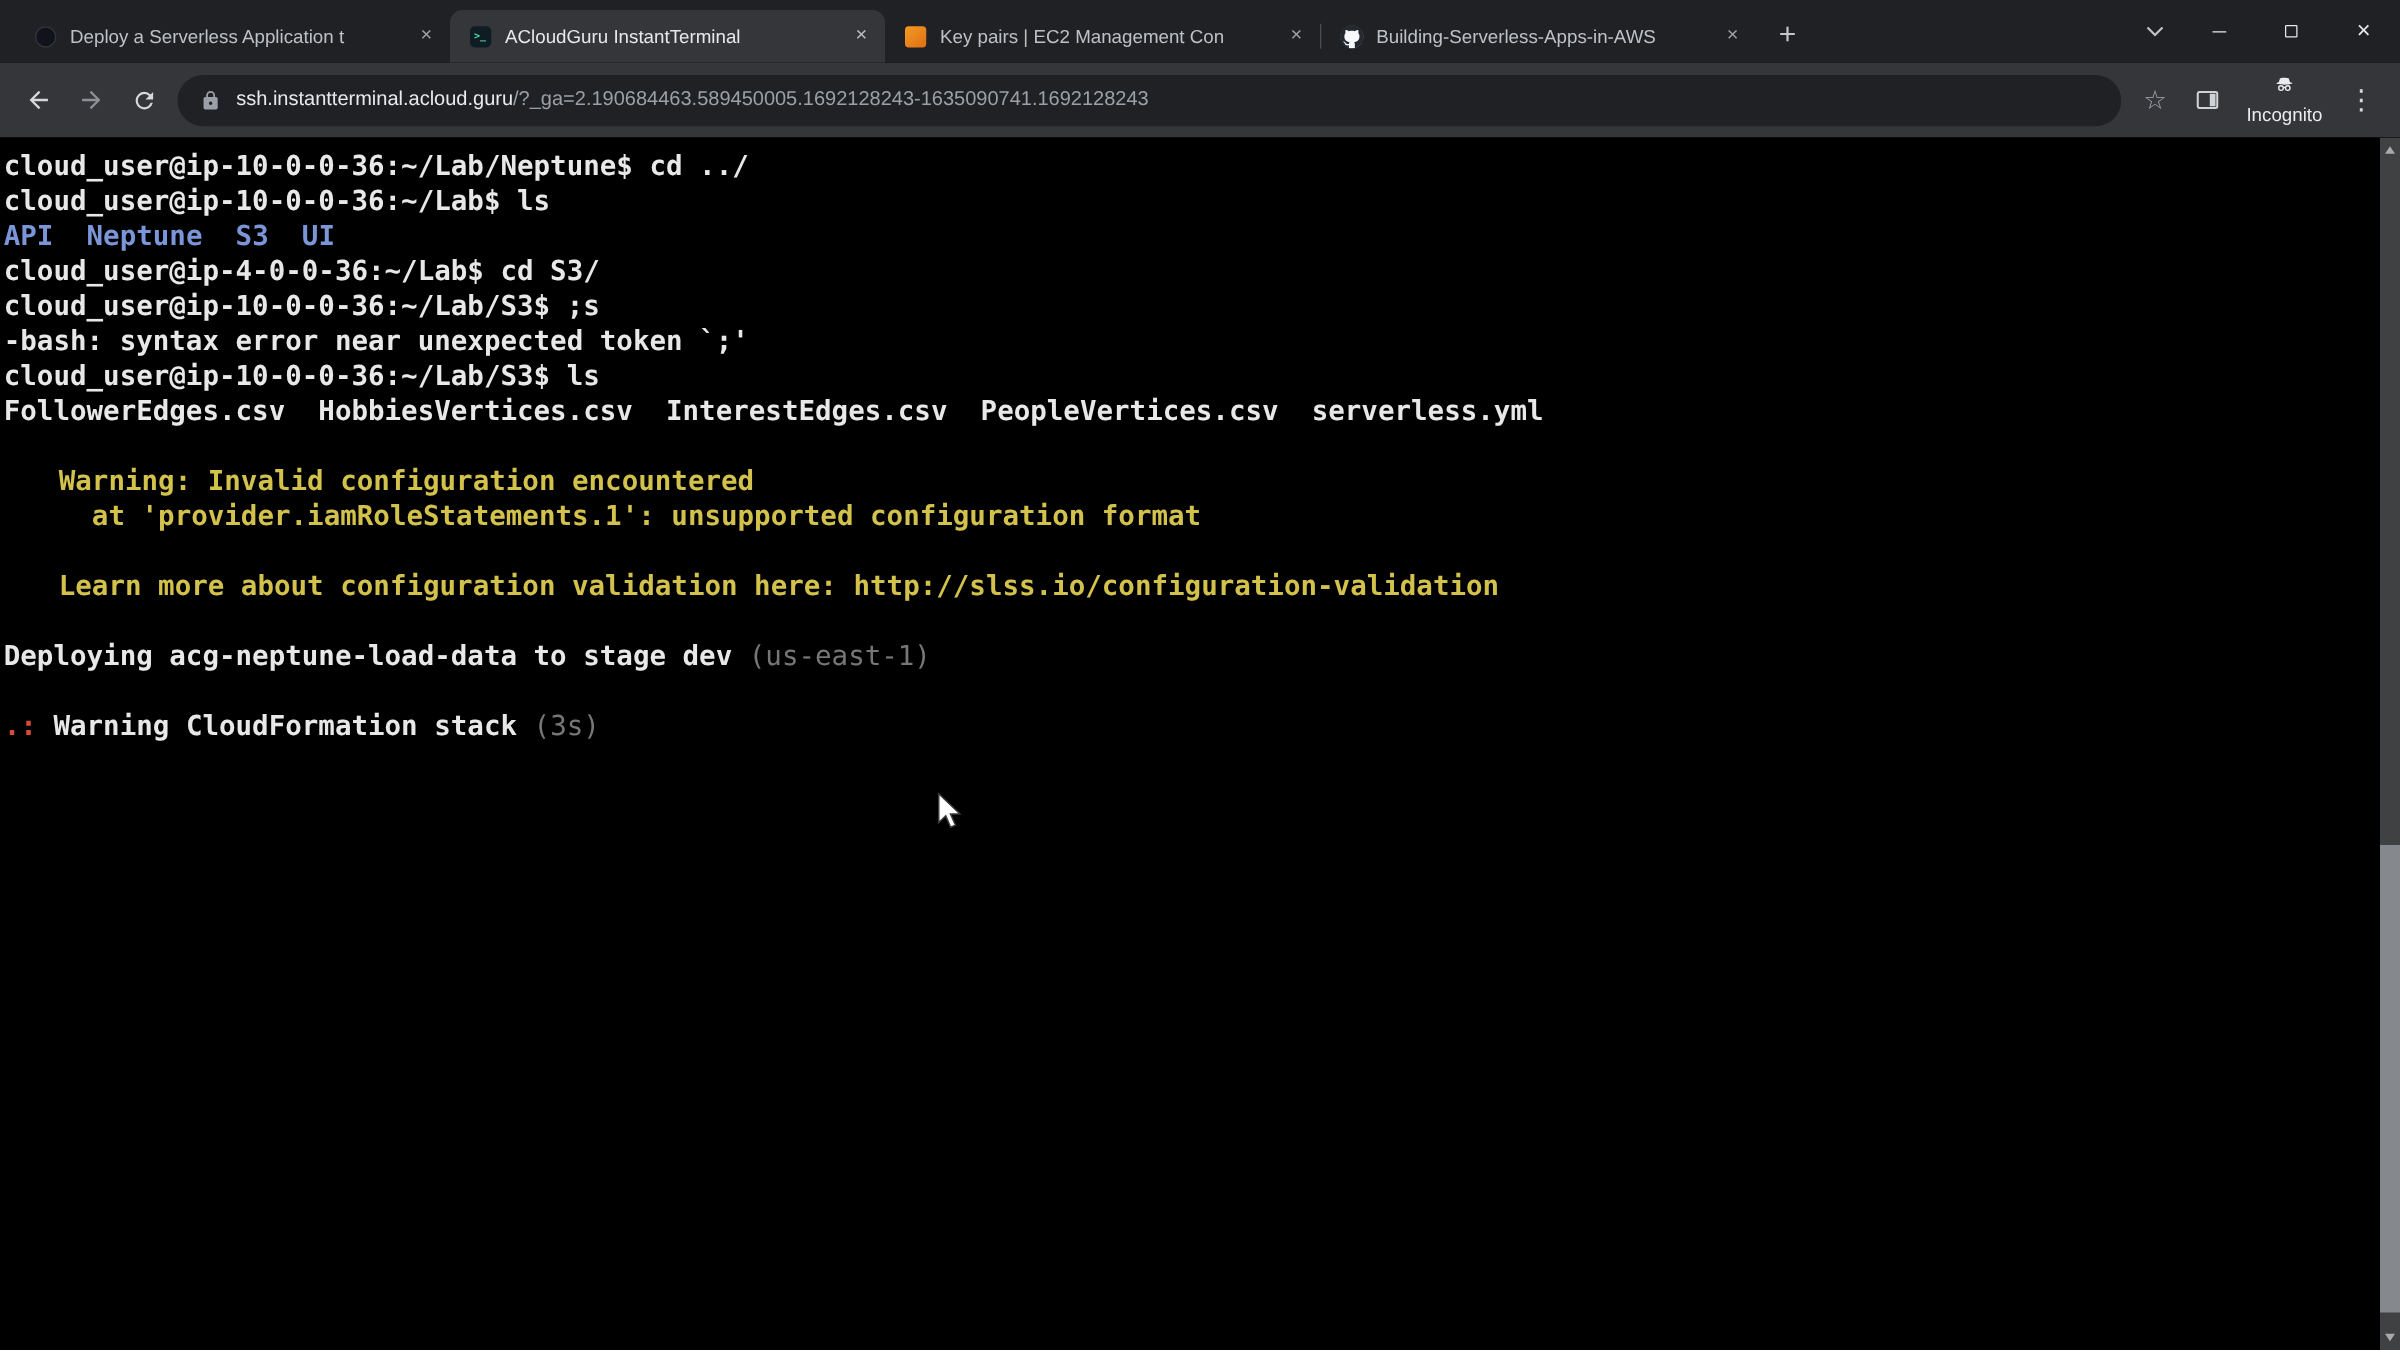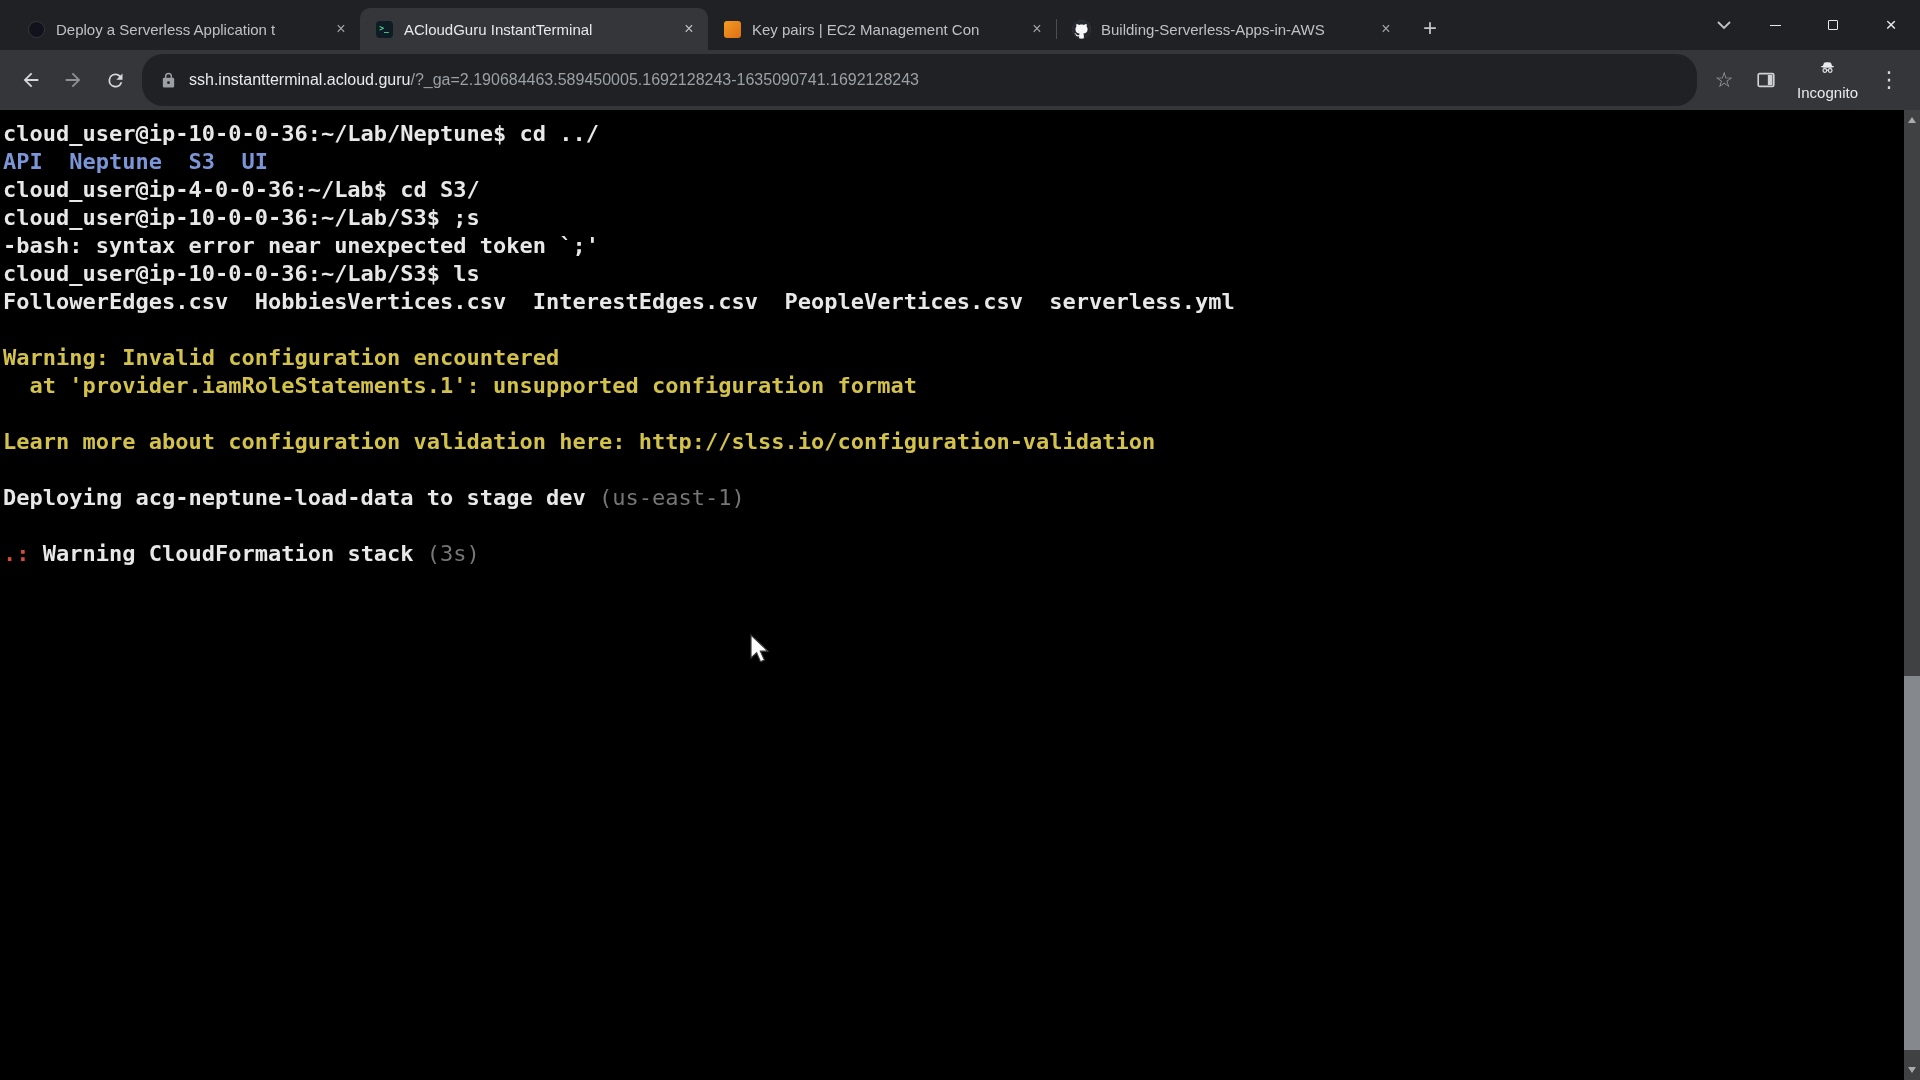--- a/index.html
+++ b/index.html
@@ -27,35 +27,35 @@
   .new-tab-btn{width:34px;height:34px;margin:0 0 5px 8px;border-radius:50%;display:flex;align-items:center;justify-content:center;color:#c3c6ca;font-size:24px;line-height:1;}
   .strip-right{margin-left:auto;display:flex;align-items:stretch;height:100%;}
   .tab-search-btn{width:44px;display:flex;align-items:center;justify-content:center;}
   .win-btn{width:58px;display:flex;align-items:center;justify-content:center;color:#e7e9eb;font-size:19px;}
   .min-glyph{width:11px;border-top:1.6px solid #e7e9eb;display:block;}
   .max-glyph{width:10px;height:10px;border:1.6px solid #e7e9eb;border-radius:1px;display:block;}
 
   
   .toolbar{height:60px;min-height:60px;background:#35363a;display:flex;align-items:center;padding:0 10px;}
   .nav-btn{width:42px;height:42px;border-radius:50%;display:flex;align-items:center;justify-content:center;flex:0 0 auto;}
-  .omnibox{flex:1;min-width:0;height:52px;background:#202124;border-radius:21px;display:flex;align-items:center;gap:12px;padding:0 18px;margin:0 6px;}
+  .omnibox{flex:1;min-width:0;height:41px;background:#202124;border-radius:21px;display:flex;align-items:center;gap:12px;padding:0 18px;margin:0 6px;}
   .url-text{font-size:16px;white-space:nowrap;overflow:hidden;color:#9aa0a6;}
   .url-host{color:#e8eaed;}
   .star-btn{font-size:21px;color:#a6abaf;}
   .badge-incognito{display:flex;align-items:center;gap:8px;padding:0 10px;height:42px;flex-direction:column;}
   .incog-label{color:#e8eaed;font-size:15px;}
   .menu-btn{color:#d6d8da;font-size:22px;letter-spacing:0;}
 
   
   .page{position:relative;flex:1;background:var(--t-bg);overflow:hidden;}
   .terminal{padding:10px 24px 0 3px;font-family:"DejaVu Sans Mono",monospace;font-size:22px;line-height:28px;font-weight:700;}
   .term-line{white-space:pre;min-height:28px;}
   .seg-fg{color:var(--t-fg);}
   .seg-dir{color:var(--t-dir);}
-  .seg-warn{color:var(--t-warn);}
+  .seg-warn{color:var(--t-warn);margin-left:44px;}
   .seg-dim{color:var(--t-dim);font-weight:400;}
   .seg-spin{color:var(--t-spin);}
 
   
   .scrollbar{position:absolute;top:0;right:0;width:16px;height:100%;background:#3f4143;}
   .sb-btn{position:absolute;right:0;width:16px;height:20px;display:flex;align-items:center;justify-content:center;}
   .sb-btn.up{top:0;}
   .sb-btn.down{bottom:0;}
   .tri-up{width:0;height:0;border-left:4.5px solid transparent;border-right:4.5px solid transparent;border-bottom:6px solid #a8aaad;}
   .tri-down{width:0;height:0;border-left:4.5px solid transparent;border-right:4.5px solid transparent;border-top:6px solid #a8aaad;}
@@ -165,20 +165,21 @@
       <span class="incog-label">Incognito</span>
     </div>
     <div class="nav-btn menu-btn">
       <span>⋮</span>
     </div>
   </div>
 
   <div class="page">
     <div class="terminal">
         <div class="term-line"><span class="seg-fg">cloud_user@ip-10-0-0-36:~/Lab/Neptune$ cd ../</span></div>
+        <div class="term-line"><span class="seg-fg">cloud_user@ip-10-0-0-36:~/Lab$ ls</span></div>
         <div class="term-line"><span class="seg-dir">API</span><span class="seg-fg">  </span><span class="seg-dir">Neptune</span><span class="seg-fg">  </span><span class="seg-dir">S3</span><span class="seg-fg">  </span><span class="seg-dir">UI</span></div>
         <div class="term-line"><span class="seg-fg">cloud_user@ip-4-0-0-36:~/Lab$ cd S3/</span></div>
         <div class="term-line"><span class="seg-fg">cloud_user@ip-10-0-0-36:~/Lab/S3$ ;s</span></div>
         <div class="term-line"><span class="seg-fg">-bash: syntax error near unexpected token `;'</span></div>
         <div class="term-line"><span class="seg-fg">cloud_user@ip-10-0-0-36:~/Lab/S3$ ls</span></div>
         <div class="term-line"><span class="seg-fg">FollowerEdges.csv  HobbiesVertices.csv  InterestEdges.csv  PeopleVertices.csv  serverless.yml</span></div>
         <div class="term-line">&nbsp;</div>
         <div class="term-line"><span class="seg-warn">Warning: Invalid configuration encountered</span></div>
         <div class="term-line"><span class="seg-warn">  at 'provider.iamRoleStatements.1': unsupported configuration format</span></div>
         <div class="term-line">&nbsp;</div>

